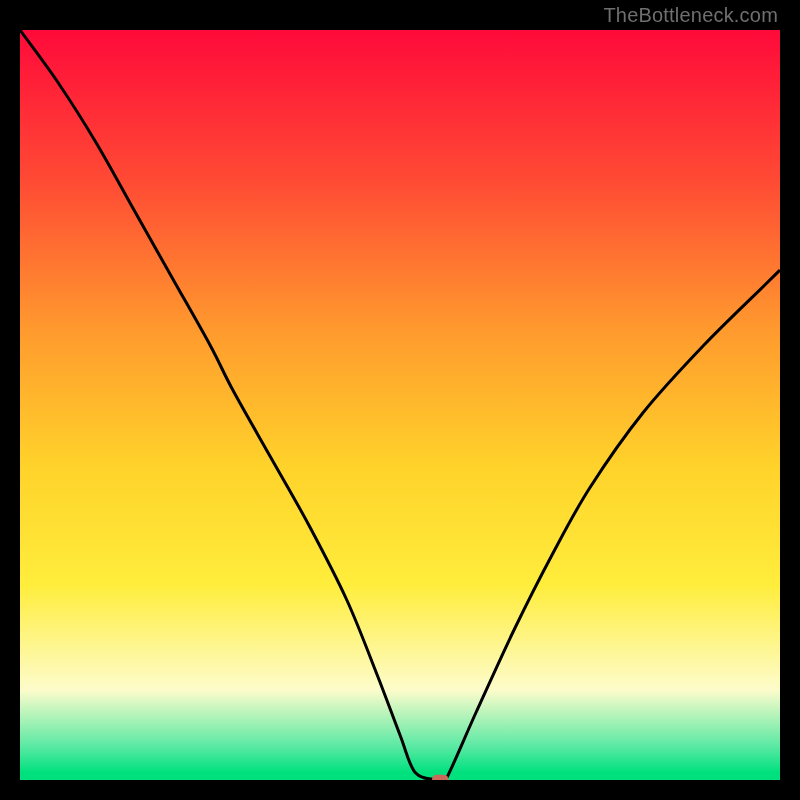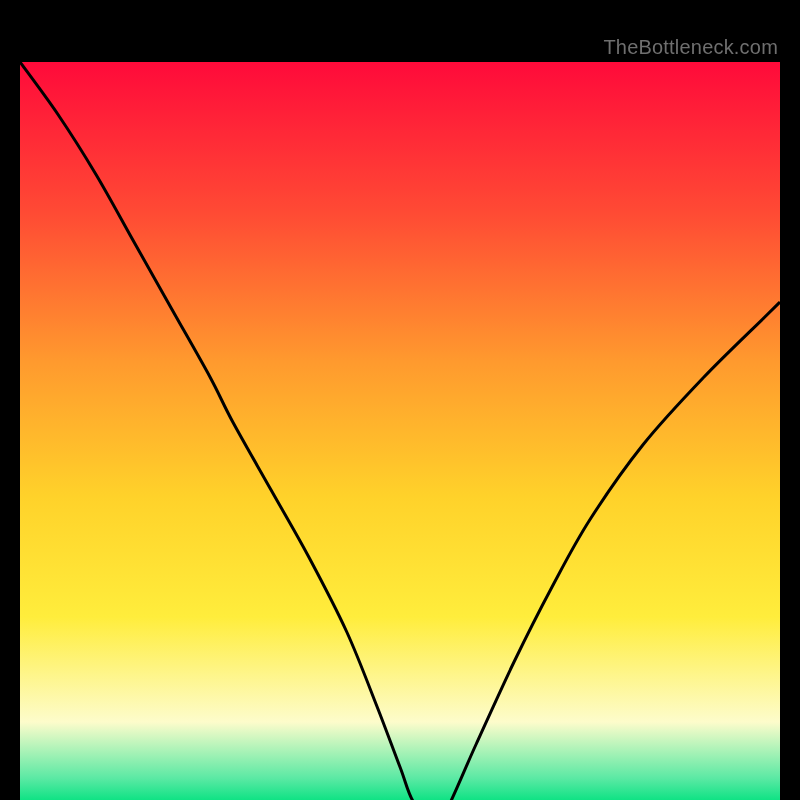--- a/index.html
+++ b/index.html
@@ -9,21 +9,20 @@
     height: 800px;
     overflow: hidden;
     font-family: Arial, Helvetica, sans-serif;
     background: #000;
   }
   .frame {
     position: relative;
     width: 800px;
     height: 640px;
     background: #000;
-    margin-top: 32px;
   }
   .plot {
     position: absolute;
     left: 20px;
     top: 30px;
     width: 760px;
     height: 750px;
     overflow: hidden;
   }
   .watermark {

